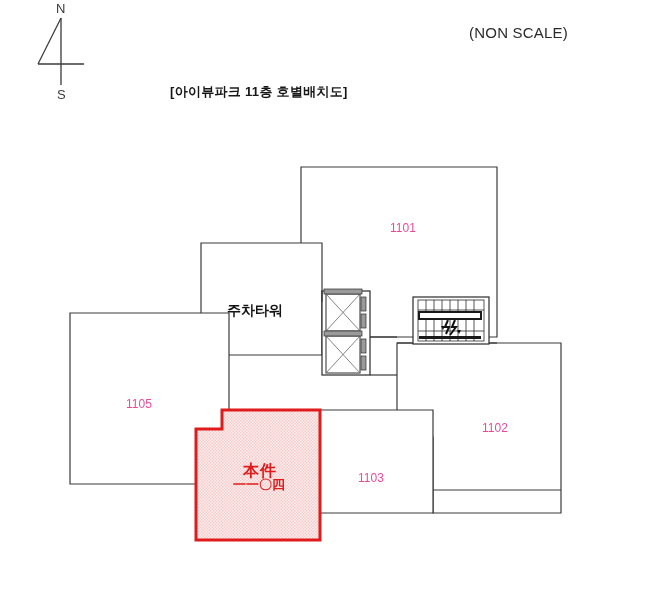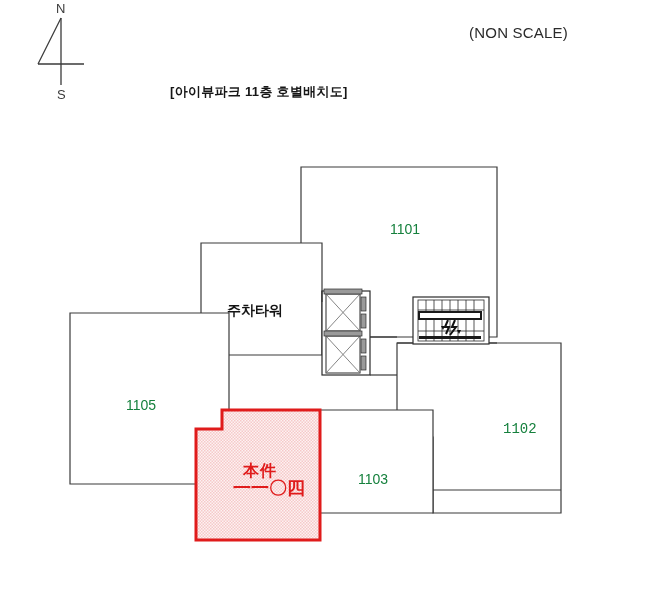--- a/index.html
+++ b/index.html
@@ -57,43 +57,43 @@
 
   
   #plan-svg {
     left: 0; top: 0;
     width: 656px; height: 600px;
   }
 
   
   .unit-label {
     position: absolute;
-    font-size: 14px;
-    color: #15803d;
+    font-size: 12px;
+    color: #ec4899;
     white-space: nowrap;
     font-family: "Liberation Sans", sans-serif;
   }
   .room-label {
     position: absolute;
     font-size: 14px;
     color: #141414;
     white-space: nowrap;
     font-family: "Liberation Sans", sans-serif;
     font-weight: 500;
   }
   .subject-label {
     position: absolute;
     color: #e01b1b;
     white-space: nowrap;
     text-align: center;
     font-family: "Liberation Sans", sans-serif;
     font-weight: bold;
   }
   #subject-title { font-size: 16px; left: 243px; top: 461px; letter-spacing: 1px; }
-  #subject-number { font-size: 18px; left: 233px; top: 476px; letter-spacing: 0px; }
+  #subject-number { font-size: 13px; left: 233px; top: 476px; letter-spacing: 0px; }
 </style>
 </head>
 <body>
 
 <div id="root">
 
   <div id="compass" class="abs">
     <svg width="80" height="110" viewBox="0 0 80 110">
 
       <line x1="31" y1="18" x2="31" y2="85" stroke="#3a3a3a" stroke-width="1.3"></line>
@@ -193,21 +193,21 @@
       <line x1="433" y1="490" x2="561" y2="490" stroke="#3a3a3a" stroke-width="1.2"></line>
 
       <line x1="397" y1="343" x2="413" y2="343" stroke="#3a3a3a" stroke-width="1.2"></line>
       <line x1="489" y1="343" x2="497" y2="343" stroke="#3a3a3a" stroke-width="1.2"></line>
     </g>
 
   </svg>
 
   <span class="unit-label" style="left:390px; top:221px;">1101</span>
 
-  <span class="unit-label" style="left:503px; top:421px;font-family:Liberation Mono, monospace;">1102</span>
+  <span class="unit-label" style="left:482px; top:421px;">1102</span>
 
   <span class="unit-label" style="left:358px; top:471px;text-align:center;">1103</span>
 
   <span class="unit-label" style="left:126px; top:397px;">1105</span>
 
   <span class="room-label" style="left:227px; top:302px;font-weight:bold;">주차타워</span>
 
   <span class="subject-label" id="subject-title">本件</span>
 
   <span class="subject-label" id="subject-number">一一〇四</span>

